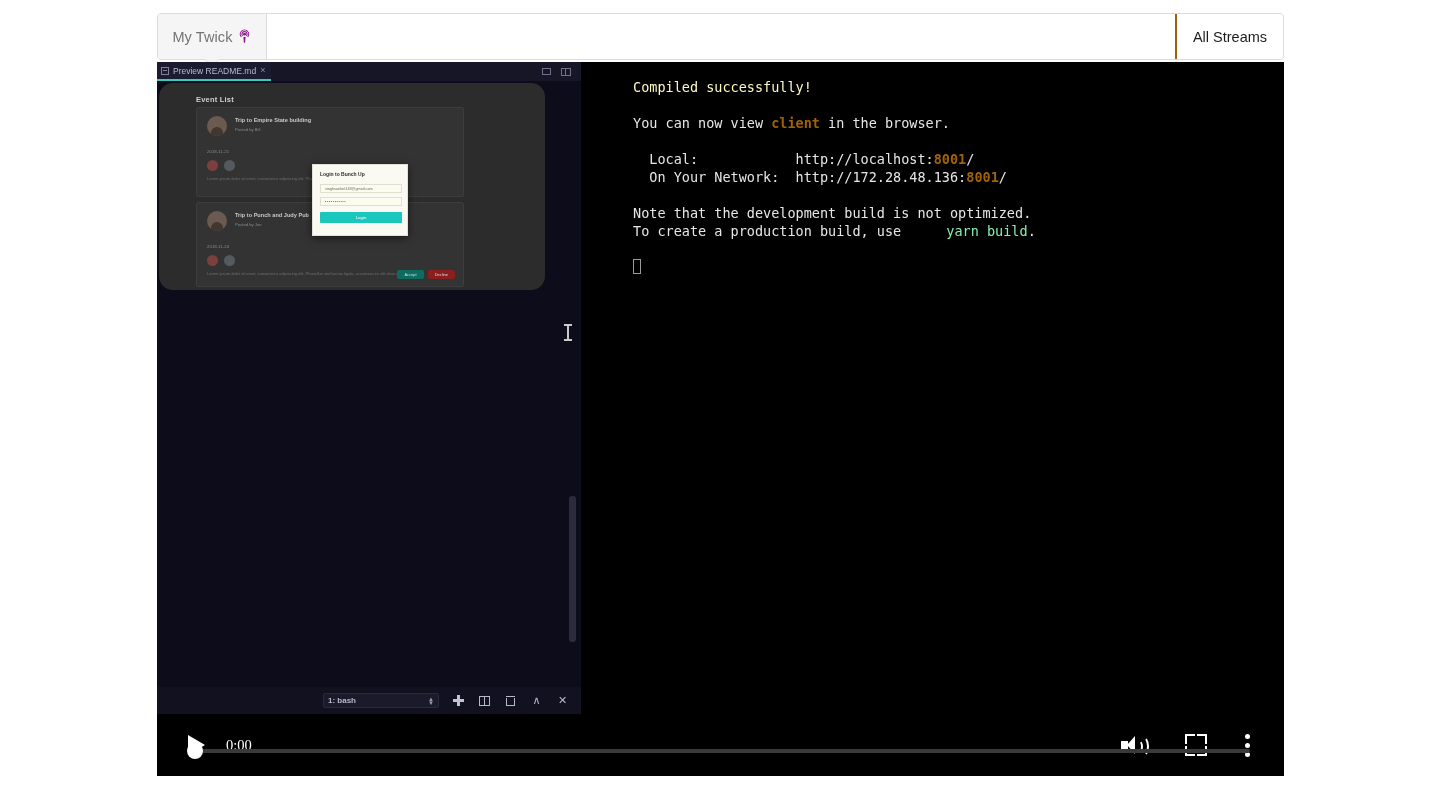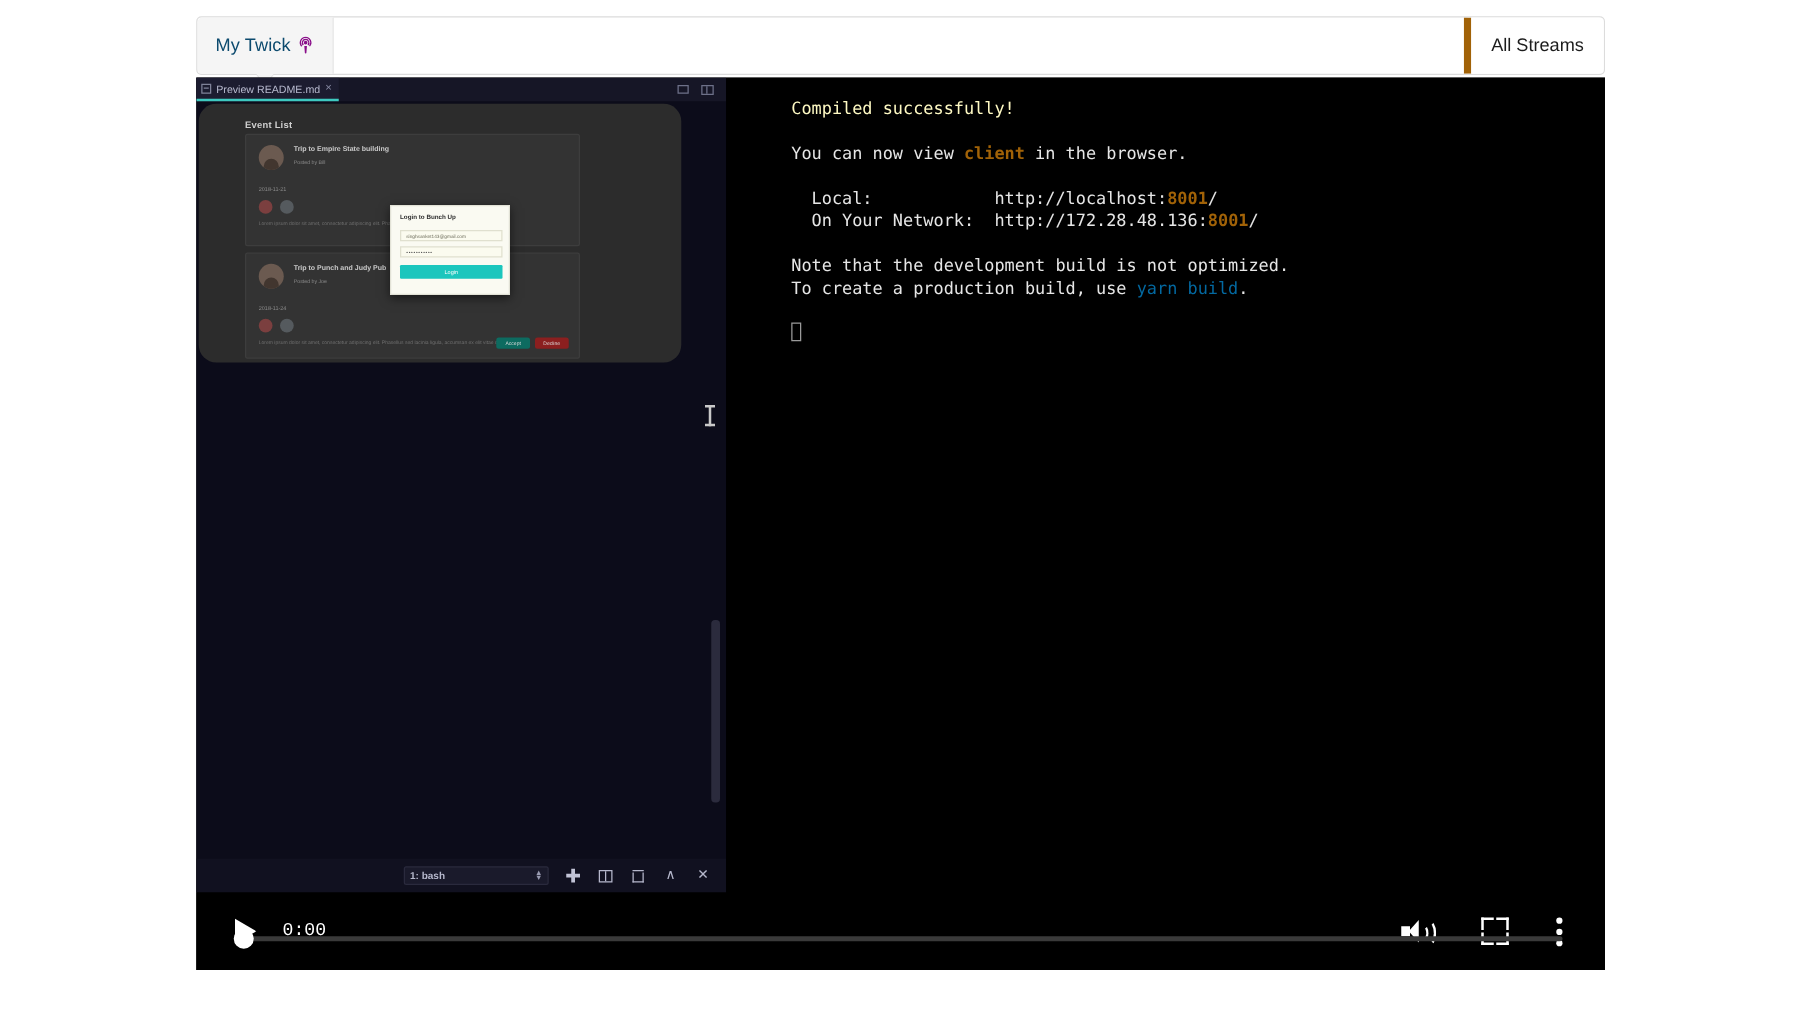--- a/index.html
+++ b/index.html
@@ -40,38 +40,38 @@
     border-radius: 4px 0 0 4px;
     display: flex;
     align-items: center;
     justify-content: center;
     gap: 4px;
     cursor: pointer;
     position: relative;
   }
   .tab-mytwick .lbl {
     font-size: 14.5px;
-    color: #0c4a6e;
+    color: #737373;
     letter-spacing: .1px;
   }
   .tab-pointer {
     position: absolute;
     bottom: -8px;
     left: 50%;
     margin-left: -7px;
     width: 0; height: 0;
     border-left: 7px solid transparent;
     border-right: 7px solid transparent;
     border-top: 8px solid #f5f5f5;
     filter: drop-shadow(0 1px 0 #dcdcdc);
   }
   .tab-spacer { flex: 1; }
   .tab-allstreams {
     width: 106px;
-    border-left: 6px solid #a16207;
+    border-left: 2px solid #a16207;
     display: flex;
     align-items: center;
     justify-content: center;
     cursor: pointer;
     background: #ffffff;
     border-radius: 0 4px 4px 0;
     margin-left: 24px;
   }
   .tab-allstreams .lbl {
     font-size: 14.5px;
@@ -445,21 +445,21 @@
     font-size: 13.5px;
     line-height: 18px;
     color: #e6e6e6;
     padding: 16px 0 0 52px;
     box-sizing: border-box;
     overflow: hidden;
     white-space: pre;
   }
   .t-green { color: #fef9c3; }
   .t-bold  { font-weight: bold; color: #a16207; }
-  .t-cyan  { color: #0369a1; }
+  .t-cyan  { color: #86efac; margin-left: 37px; }
   .t-blank { height: 18px; }
   .t-cursor {
     display: inline-block;
     width: 8px;
     height: 15px;
     border: 1.4px solid #9a9a9a;
     box-sizing: border-box;
     vertical-align: -2px;
   }
   .t-caret {
@@ -497,21 +497,21 @@
     width: 0; height: 0;
     border-left: 17px solid #ffffff;
     border-top: 10px solid transparent;
     border-bottom: 10px solid transparent;
     cursor: pointer;
   }
   .time-label {
     margin-left: 21px;
     color: #ffffff;
     font-size: 14.5px;
-    font-family: Liberation Mono, monospace;
+    font-family: Liberation Serif, serif;
   }
   .ctrl-right {
     margin-left: auto;
     display: flex;
     align-items: center;
     gap: 38px;
     padding-right: 34px;
   }
   .ico-vol {
     position: relative;

